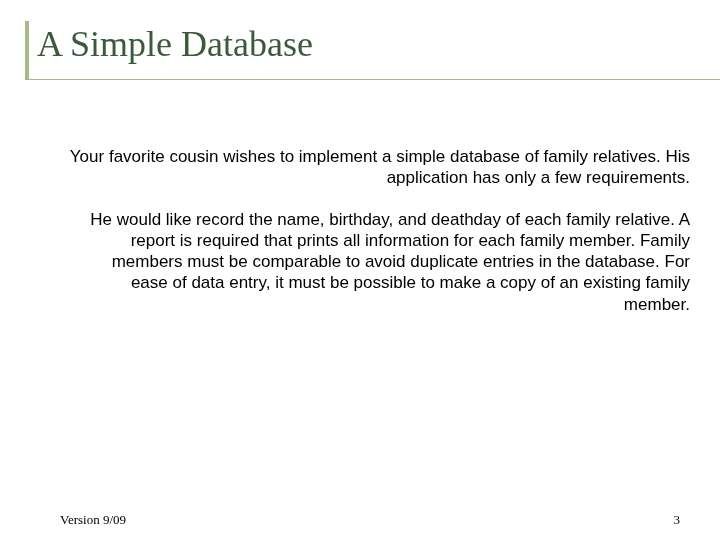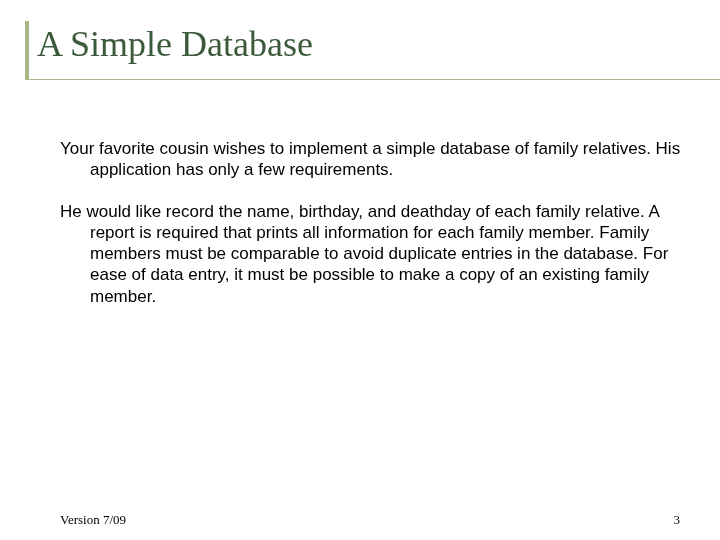--- a/index.html
+++ b/index.html
@@ -36,25 +36,26 @@
       position: absolute;
       left: 10px;
       top: 64px;
       width: 700px;
       height: 1px;
       background: #a9b887;
     }
     .content {
       position: absolute;
       left: 40px;
-      top: 118px;
+      top: 126px;
       width: 640px;
       color: #000000;
       font-size: 17px;
       line-height: 1.25;
+      text-align: right;
     }
     .para {
       margin-bottom: 20px;
       padding-left: 30px;
       text-indent: -30px;
     }
     .footer {
       position: absolute;
       bottom: 12px;
       left: 40px;
@@ -78,15 +79,15 @@
 <div class="accent-bar"></div>
 <h1 class="title">A Simple Database</h1>
 <div class="title-underline"></div>
 
 <div class="content">
   <p class="para">Your favorite cousin wishes to implement a simple database of family relatives.  His application has only a few requirements.</p>
   <p class="para">He would like record the name, birthday, and deathday of each family relative.  A report is required that prints all information for each family member.  Family members must be comparable to avoid duplicate entries in the database.  For ease of data entry, it must be possible to make a copy of an existing family member.</p>
 </div>
 
 <div class="footer">
-  <span class="footer-left">Version 7/09</span>
+  <span class="footer-left">Version 9/09</span>
   <span class="footer-right">3</span>
 </div>
 
 </body></html>

